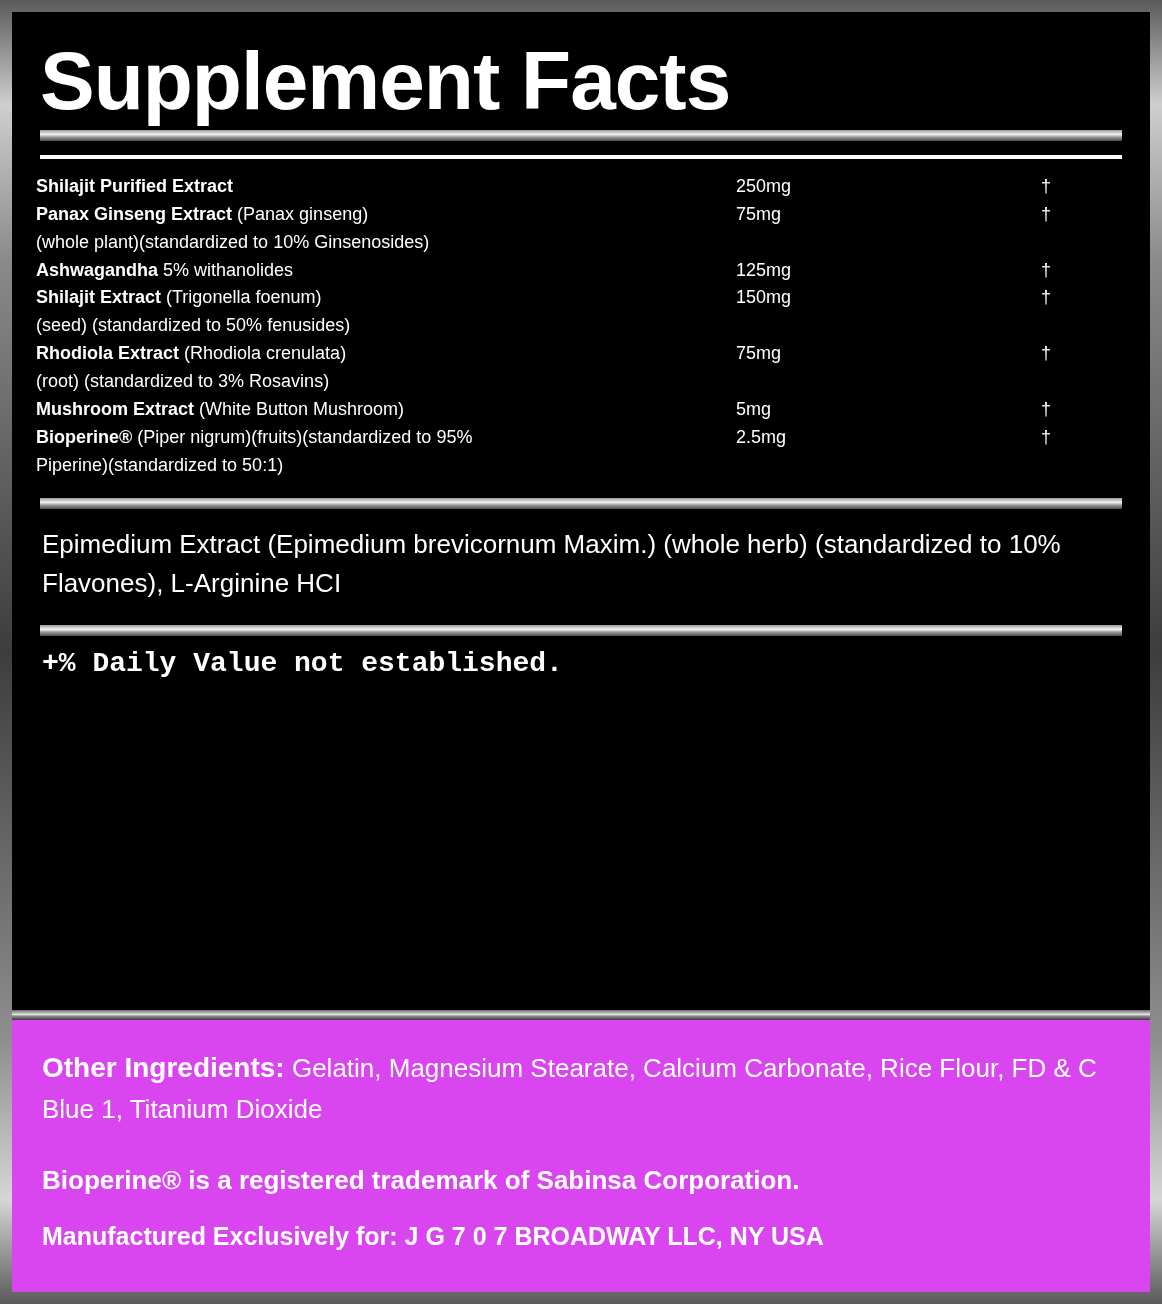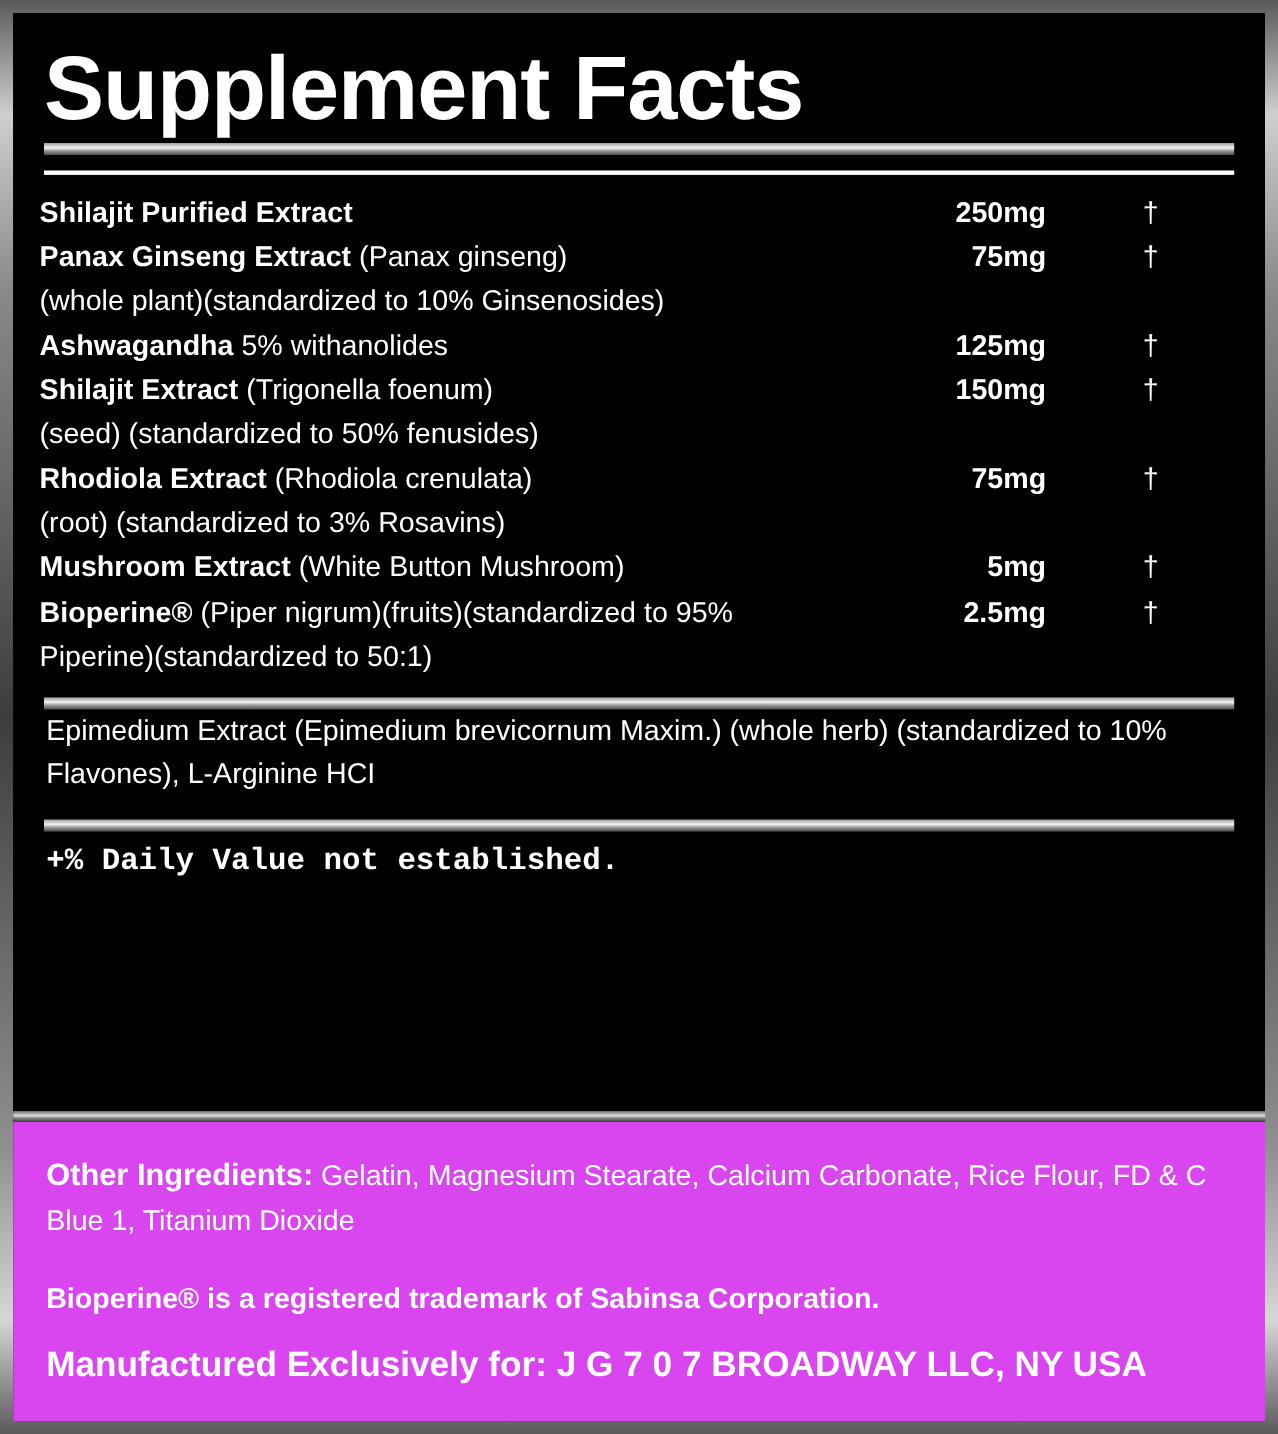--- a/index.html
+++ b/index.html
@@ -103,25 +103,25 @@
 
   table.facts {
     width: 100%;
     border-collapse: collapse;
     margin-top: 14px;
     table-layout: fixed;
   }
   table.facts td {
     vertical-align: top;
     padding: 0;
-    font-size: 26px;
+    font-size: 18px;
     line-height: 1.55;
   }
   td.name { width: 700px; padding-left: 6px; }
-  td.amt  { width: 215px; text-align: right; font-weight: bold; font-size: 27px; }
+  td.amt  { width: 215px; font-weight: normal; font-size: 27px; }
   td.dv   { width: 190px; text-align: center; font-size: 28px; }
   .b { font-weight: bold; }
   .cont td { font-size: 26px; line-height: 1.45; }
 
   .other-block {
     font-size: 26px;
     line-height: 1.5;
     padding: 0 6px;
   }
   .dv-note {
@@ -138,21 +138,21 @@
     padding-left: 6px;
   }
   .oi .lbl { font-weight: bold; font-size: 28px; }
   .tm {
     font-size: 26px;
     font-weight: bold;
     padding-left: 6px;
     margin-top: 35px;
   }
   .mfg {
-    font-size: 32px;
+    font-size: 25px;
     font-weight: bold;
     padding-left: 6px;
     margin-top: 26px;
   }
 </style>
 </head>
 <body>
 
 <div class="page">
   <div class="frame"></div>
@@ -228,21 +228,21 @@
           <tr class="cont">
             <td class="name">Piperine)(standardized to 50:1)</td>
             <td class="amt"></td>
             <td class="dv"></td>
           </tr>
         </tbody>
       </table>
 
       <div class="bar-thick" style="margin-top:18px;"></div>
 
-      <div class="other-block" style="margin-top:0;">Epimedium Extract (Epimedium brevicornum Maxim.) (whole herb) (standardized to 10% Flavones), L-Arginine HCI</div>
+      <div class="other-block" style="margin-top:16px;">Epimedium Extract (Epimedium brevicornum Maxim.) (whole herb) (standardized to 10% Flavones), L-Arginine HCI</div>
 
       <div class="bar-thick" style="margin-top:22px;"></div>
 
       <div class="dv-note">+% Daily Value not established.</div>
     </div>
 
     <div class="panel-divider"></div>
 
     <div class="panel-bottom">
       <div class="oi">

